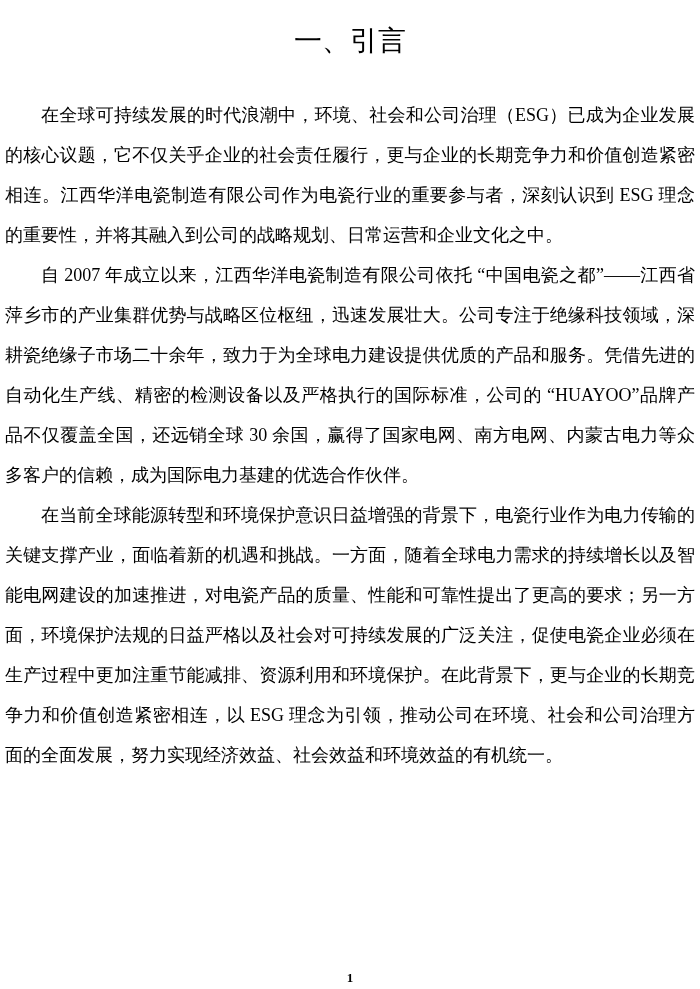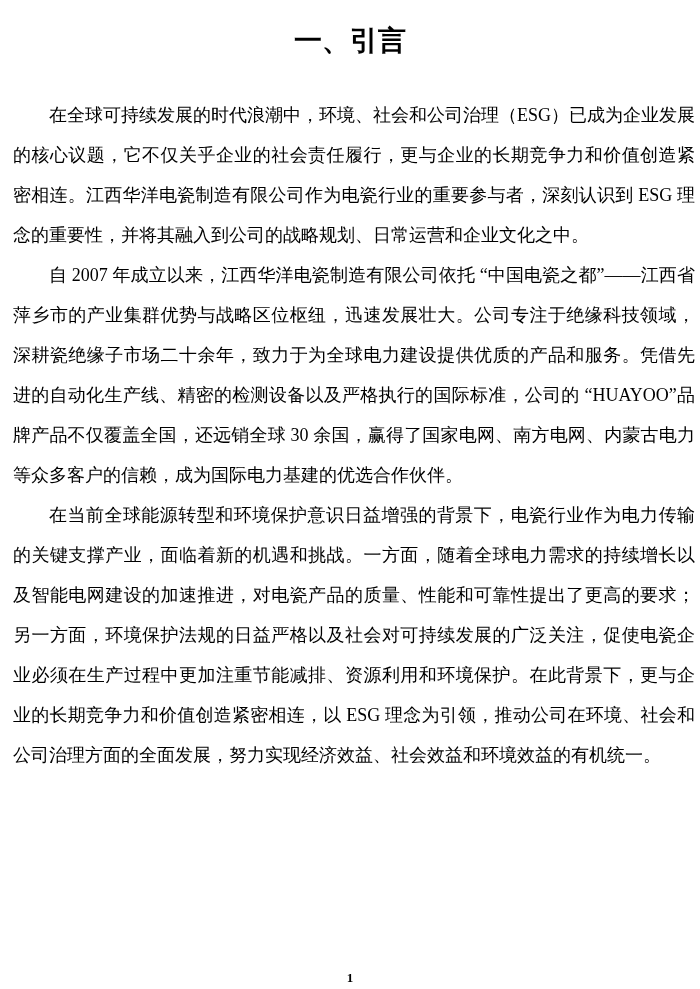--- a/index.html
+++ b/index.html
@@ -15,31 +15,30 @@
     overflow: hidden;
     color: #000000;
   }
   .doc-title {
     position: absolute;
     top: 4px;
     left: 0;
     width: 100%;
     text-align: center;
     font-family: "Liberation Sans", "DejaVu Sans", sans-serif;
-    font-weight: bold;
+    font-weight: normal;
     font-size: 28px;
     line-height: 36px;
     color: #000000;
   }
   .content {
     position: absolute;
     top: 95px;
     left: 5px;
     right: 5px;
-    margin-left: 8px;
   }
   .para {
     margin: 0;
     font-family: "Liberation Serif", "DejaVu Serif", serif;
     font-size: 18px;
     line-height: 40px;
     text-align: justify;
     text-justify: inter-character;
     text-indent: 36px;
     color: #000000;

